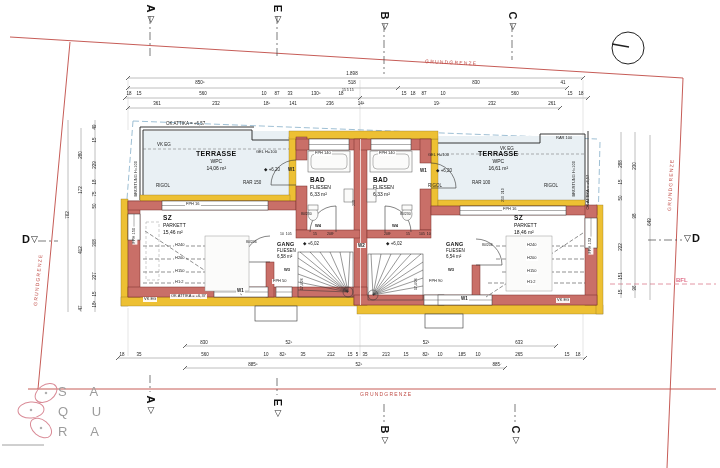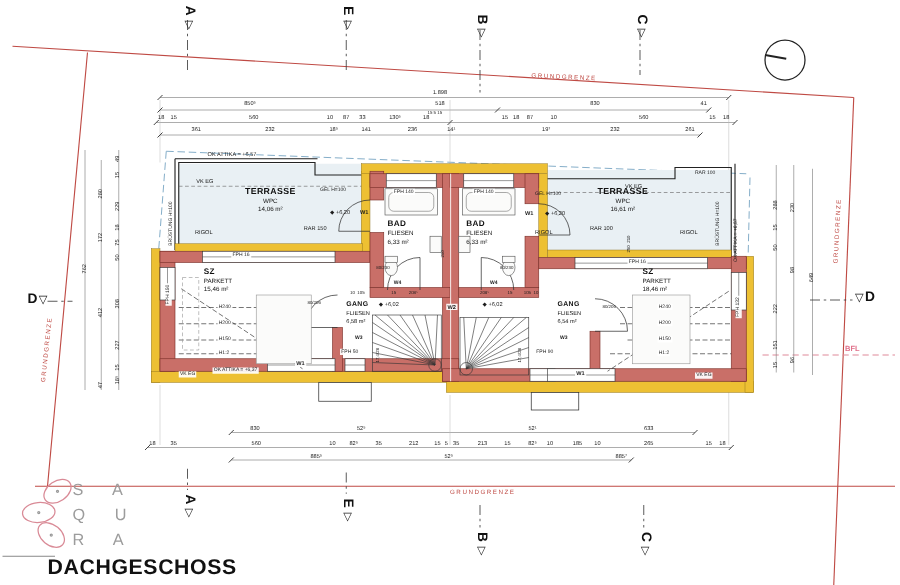--- a/index.html
+++ b/index.html
@@ -413,15 +413,14 @@
       <span class="dim" style="left: 620px; top: 292px; transform: translate(-50%, -50%) rotate(-90deg);">15</span>
       <span class="dim" style="left: 634px; top: 166px; transform: translate(-50%, -50%) rotate(-90deg);">230</span>
       <span class="dim" style="left: 634px; top: 216px; transform: translate(-50%, -50%) rotate(-90deg);">98</span>
       <span class="dim" style="left: 634px; top: 288px; transform: translate(-50%, -50%) rotate(-90deg);">96</span>
       <span class="dim" style="left: 649px; top: 222px; transform: translate(-50%, -50%) rotate(-90deg);">649</span>
     </div>
 
 <div class="logoRow" style="top:384px">S A</div>
 <div class="logoRow" style="top:404px">Q U</div>
 <div class="logoRow" style="top:424px">R A</div>
-<div id="title">DACHGESCHOSS</div>
 
 </div>
 
 </body></html>

